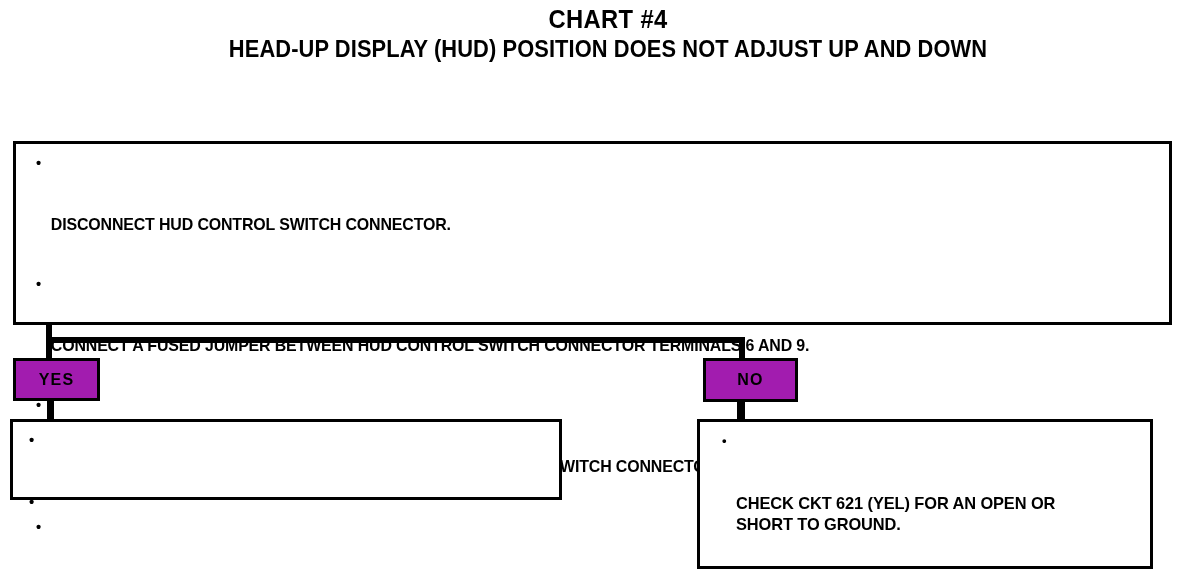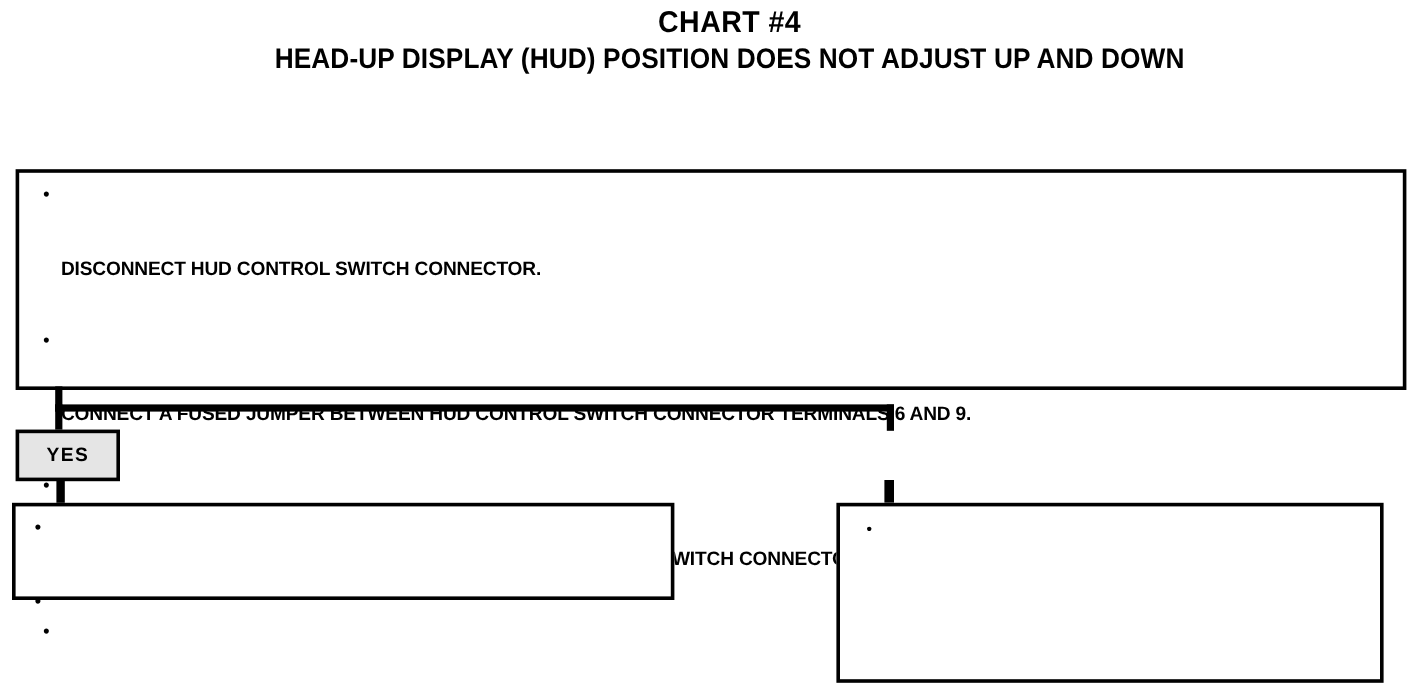--- a/index.html
+++ b/index.html
@@ -49,21 +49,21 @@
   .box {
     position: absolute;
     box-sizing: border-box;
     border: 3px solid #000000;
     background: #ffffff;
   }
   .decision-box {
     position: absolute;
     box-sizing: border-box;
     border: 3px solid #000000;
-    background: #e5e5e5;
+    background: #a21caf;
     display: flex;
     align-items: center;
     justify-content: center;
   }
   .decision-label {
     font-size: 16px;
     font-weight: bold;
     letter-spacing: 1.2px;
   }
 
@@ -179,37 +179,42 @@
   <div class="conn" style="left:46px; top:337px; width:6px; height:23px;"></div>
 
   <div class="conn" style="left:739px; top:337px; width:6px; height:22px;"></div>
 
   <div class="decision-box" style="left:13px; top:358px; width:87px; height:43px;">
     <span class="decision-label">YES</span>
   </div>
 
   <div class="conn" style="left:47px; top:399px; width:7px; height:21px;"></div>
 
+  <div class="decision-box" style="left:703px; top:358px; width:95px; height:44px;">
+    <span class="decision-label">NO</span>
+  </div>
 
   <div class="conn" style="left:737px; top:400px; width:8px; height:19px;"></div>
 
   <div class="box" id="yes-outcome-box" style="left:10px; top:419px; width:552px; height:81px;">
     <ul class="blist" id="yes-outcome-list">
       <li>
         <span class="bullet">•</span>
       </li>
       <li>
         <span class="bullet">•</span>
         
       </li>
     </ul>
   </div>
 
   <div class="box" id="no-outcome-box" style="left:697px; top:419px; width:456px; height:150px;">
     <ul class="blist" id="no-outcome-list">
       <li>
         <span class="bullet">•</span>
+        <span class="btext">CHECK CKT 621 (YEL) FOR AN OPEN OR
+SHORT TO GROUND.</span>
       </li>
 
     </ul>
   </div>
 
 </div>
 
 </body></html>

